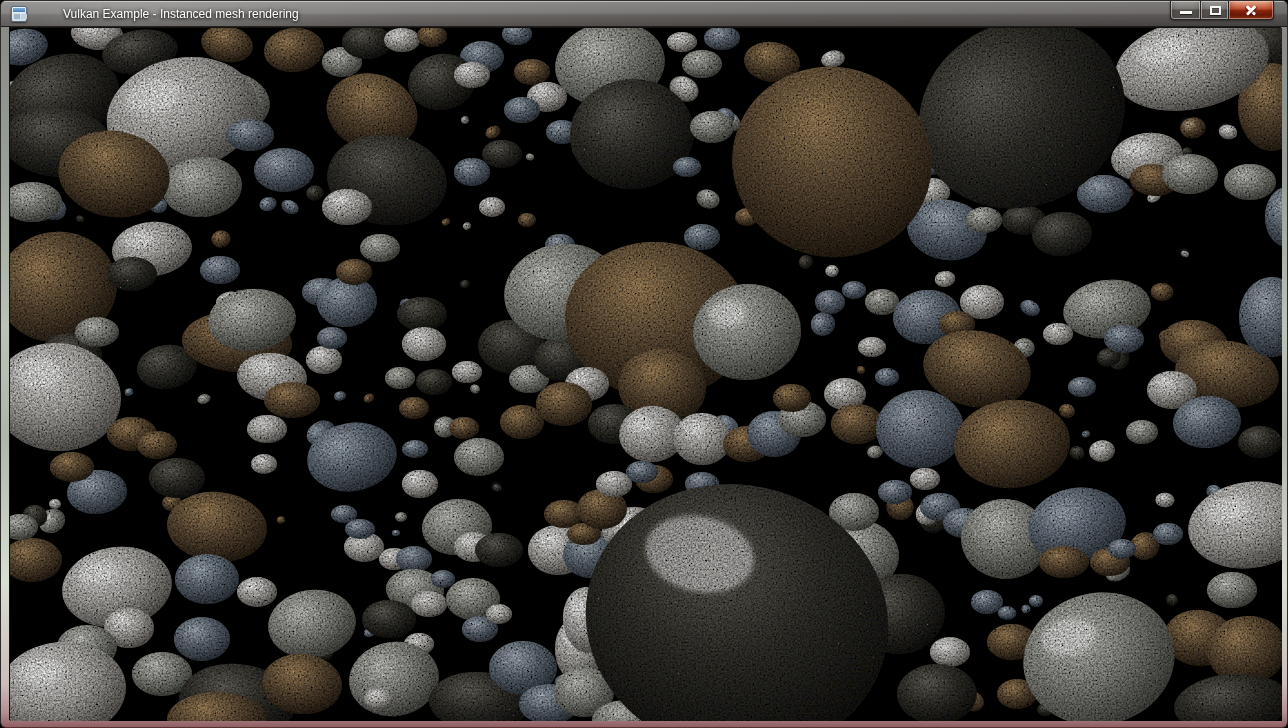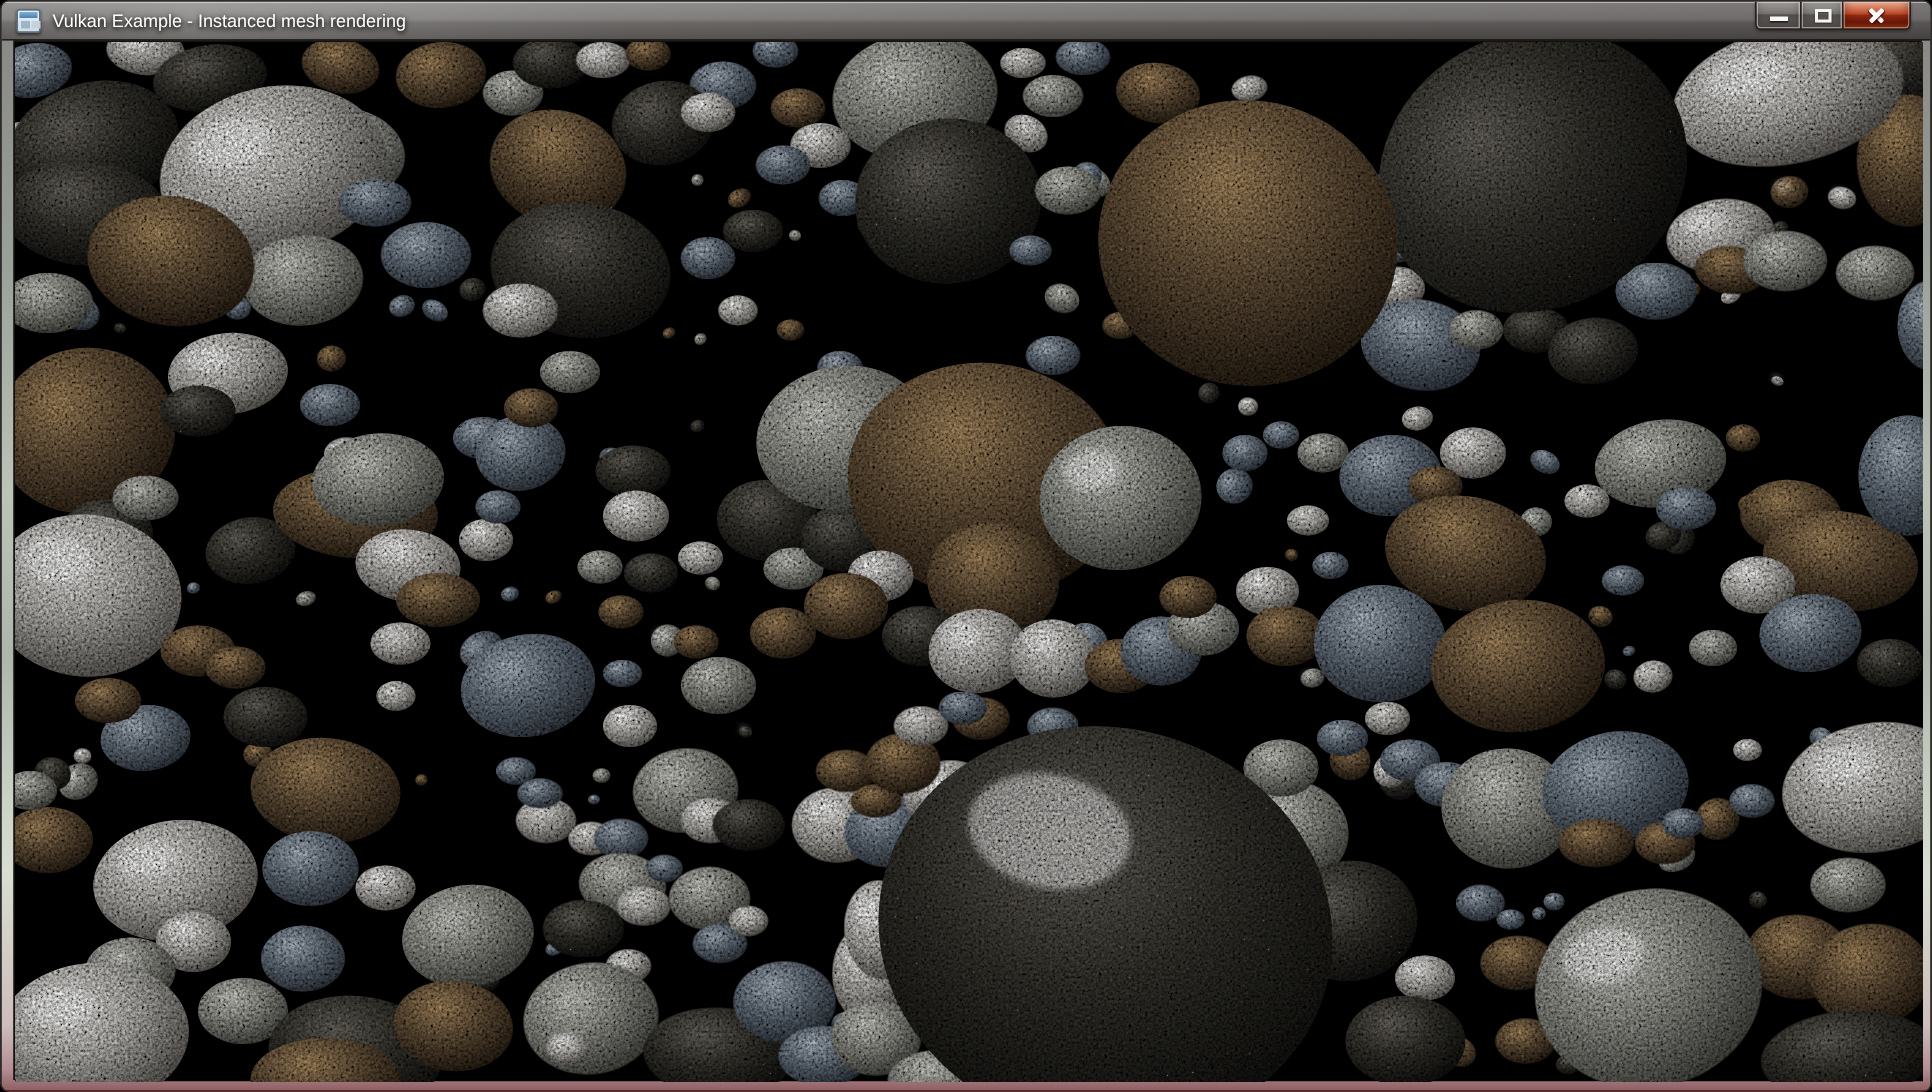--- a/index.html
+++ b/index.html
@@ -10,21 +10,21 @@
     border:1px solid #2e2c2a;border-bottom-color:#57302f;
     border-radius:6px;
     background:linear-gradient(180deg,#7f7d7b 0%,#8a8a86 4%,#9aa29a 25%,#bcc4b8 45%,#aeb6ac 60%,#d8dfd2 80%,#cdbdbb 94%,#b48f94 98%,#8f5f63 100%);
   }
   .titlebar{
     position:absolute;left:0;top:0;width:100%;height:26px;
     background:
       linear-gradient(90deg,rgba(255,255,255,.10) 0%,rgba(255,255,255,.20) 10%,rgba(255,255,255,.06) 32%,rgba(0,0,0,.04) 60%,rgba(30,20,25,.14) 100%),
       linear-gradient(180deg,#8a8886 0%,#7a7876 45%,#625f5d 55%,#4a4745 100%);
     box-shadow:inset 0 1px 0 rgba(255,255,255,.45), inset 0 -1px 0 rgba(20,18,16,.8);
-    display:flex;align-items:center;
+    display:flex;align-items:center;gap:28px;
   }
   .app-icon{
     width:16px;height:16px;margin-left:10px;flex:0 0 auto;
     background:linear-gradient(180deg,#e8f0f6 0%,#cfdde8 100%);
     border:1px solid #5a6e80;border-radius:2px;position:relative;
     box-shadow:0 1px 2px rgba(0,0,0,.5);
   }
   .app-icon::before{content:"";position:absolute;left:1px;top:1px;right:1px;height:4px;
     background:linear-gradient(180deg,#7fb0d8,#4a7fb0);}
   .app-icon::after{content:"";position:absolute;left:2px;bottom:2px;width:6px;height:5px;

